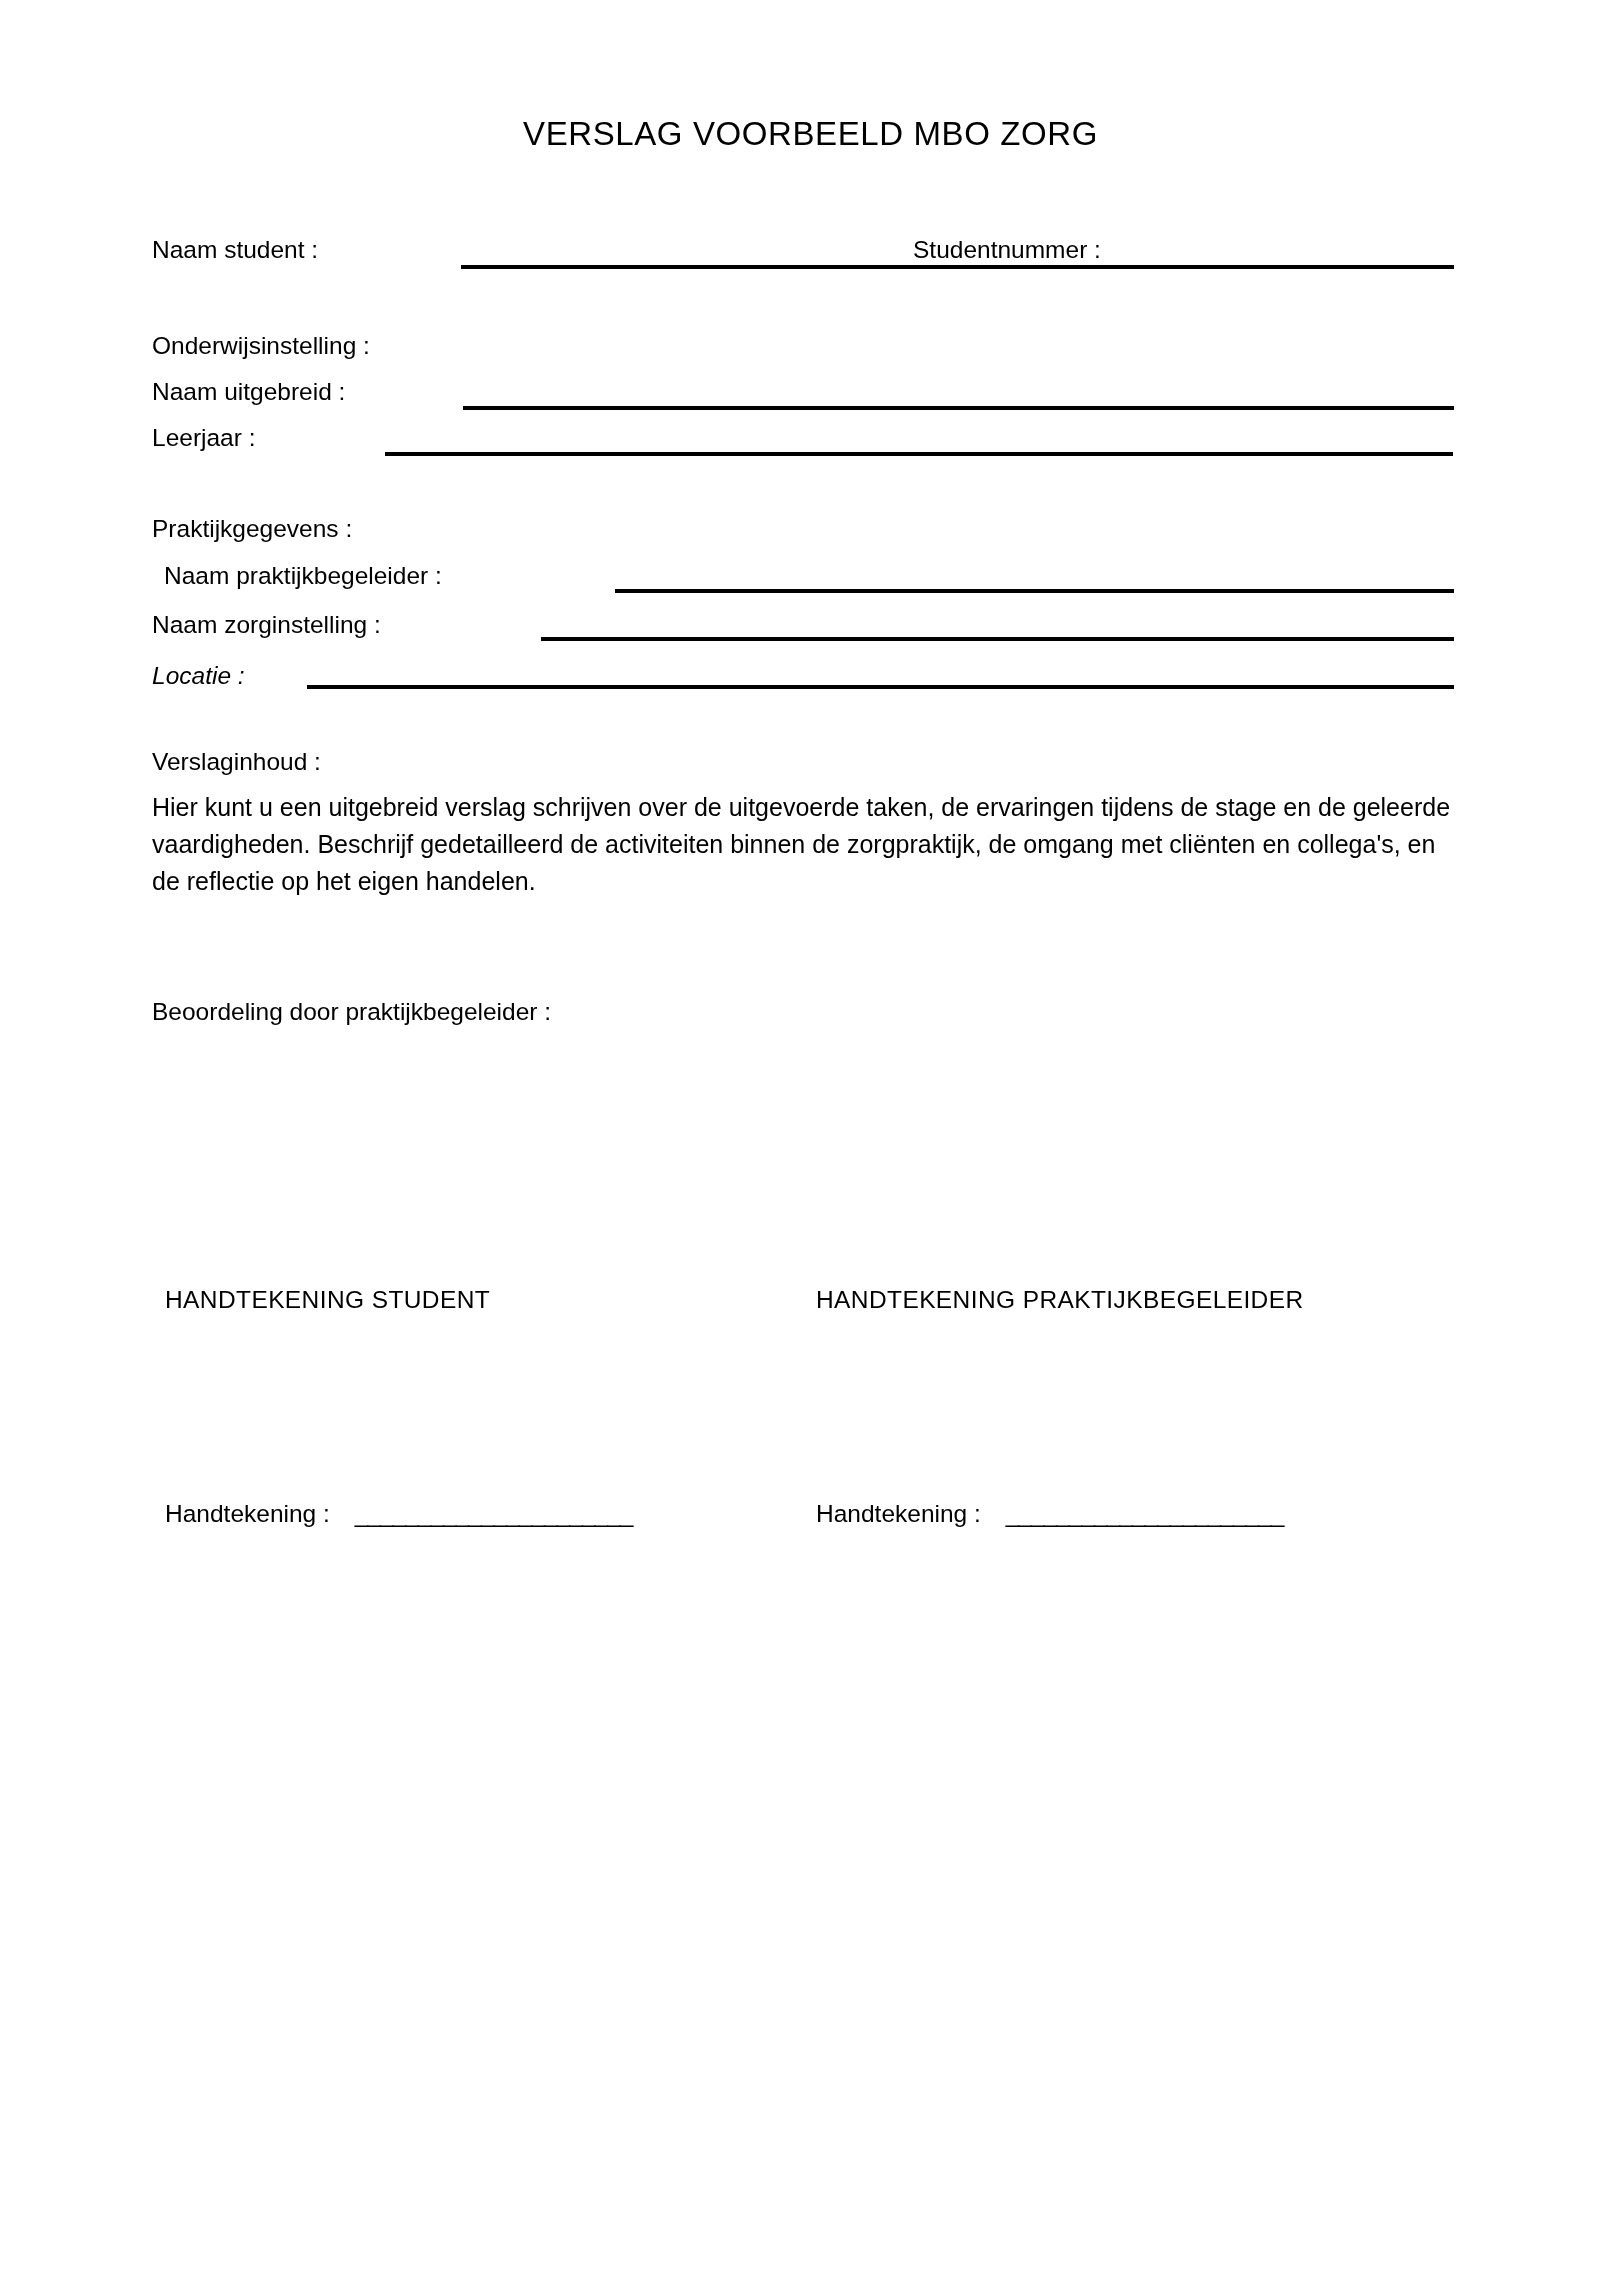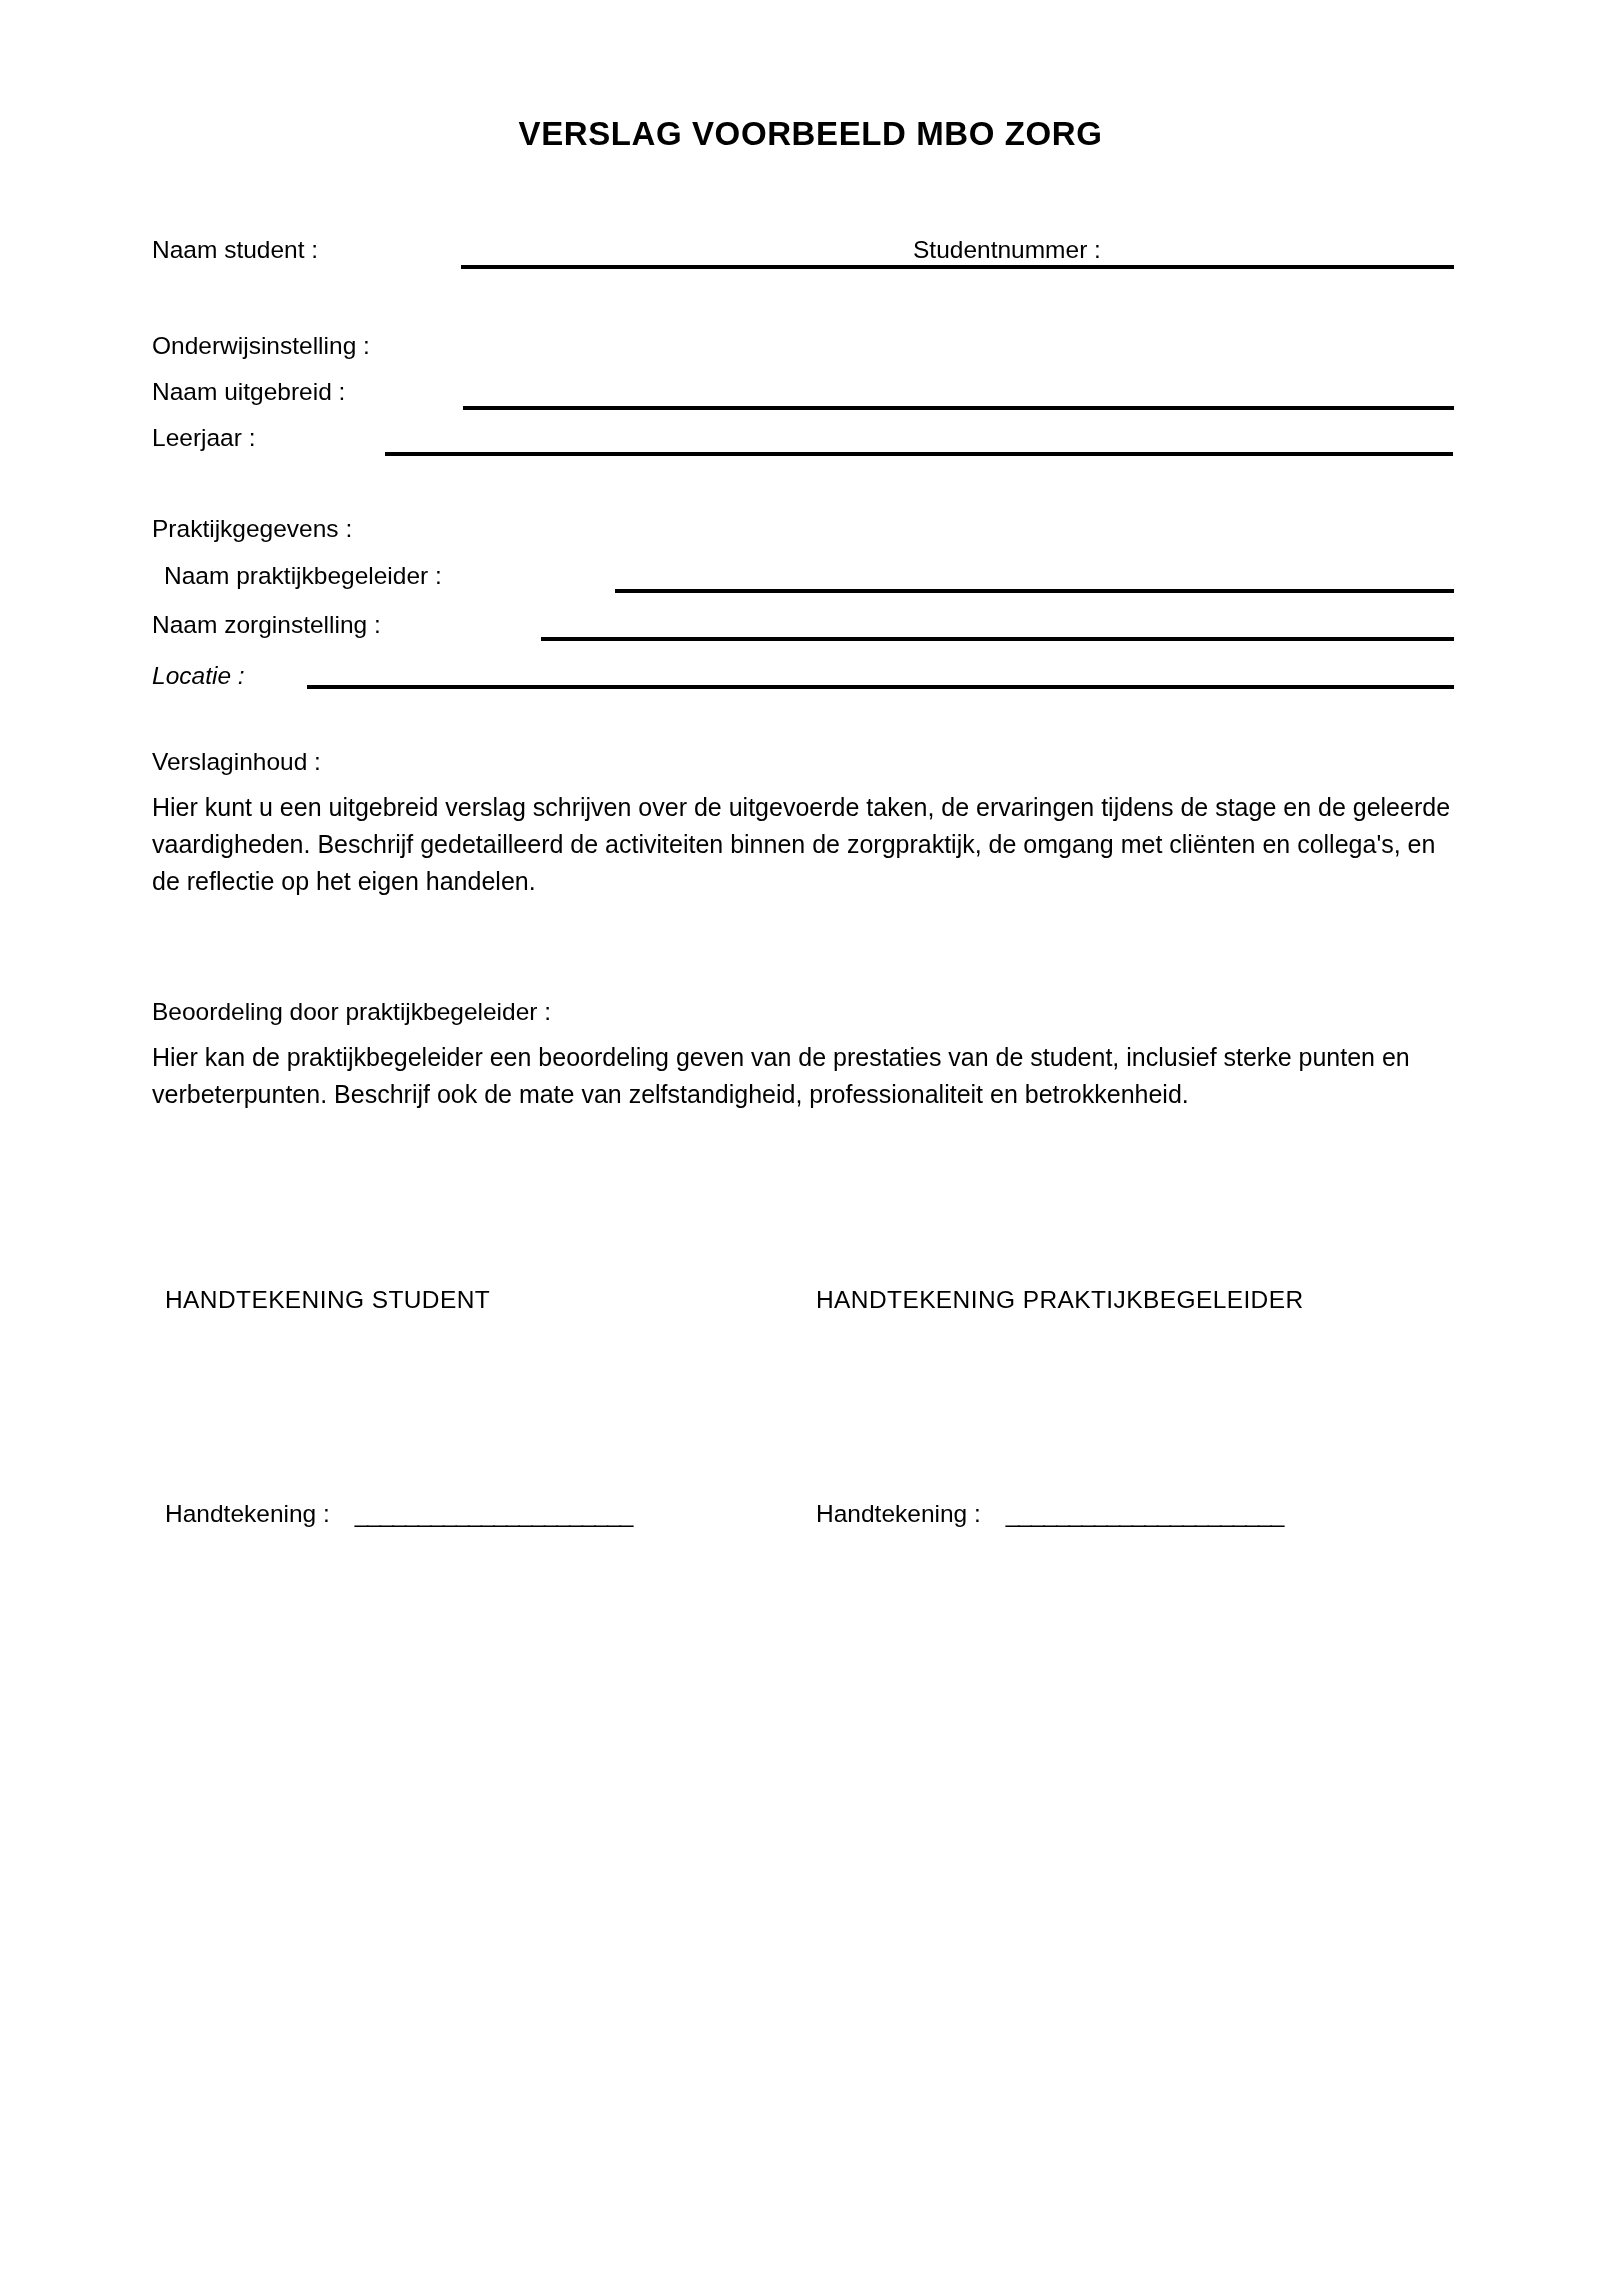--- a/index.html
+++ b/index.html
@@ -23,21 +23,21 @@
   }
 
   
   .doc-title {
     position: absolute;
     left: 0;
     top: 116px;
     width: 1621px;
     text-align: center;
     font-size: 33px;
-    font-weight: 700;
+    font-weight: 400;
     letter-spacing: 0.6px;
     line-height: 1.1;
     white-space: nowrap;
   }
 
   
   .lbl {
     position: absolute;
     font-size: 24.5px;
     font-weight: 400;
@@ -115,21 +115,20 @@
   <div class="lbl" style="left:152px; top:661px;font-style:italic;">Locatie :</div>
 
   <div class="rule" style="left:307px; top:685px; width:1147px;"></div>
 
   <div class="lbl" style="left:152px; top:747px;">Verslaginhoud :</div>
 
   <div class="para" style="left:152px; top:789px; width:1313px;">Hier kunt u een uitgebreid verslag schrijven over de uitgevoerde taken, de ervaringen tijdens de stage en de geleerde vaardigheden. Beschrijf gedetailleerd de activiteiten binnen de zorgpraktijk, de omgang met cliënten en collega's, en de reflectie op het eigen handelen.</div>
 
   <div class="lbl" style="left:152px; top:997px;">Beoordeling door praktijkbegeleider :</div>
 
-  <div class="para" style="left:152px; top:1039px; width:1264px;">Hier kan de praktijkbegeleider een beoordeling geven van de prestaties van de student, inclusief sterke punten en verbeterpunten. Beschrijf ook de mate van zelfstandigheid, professionaliteit en betrokkenheid.</div>
 
   <div class="sig-head" style="left:165px; top:1286px;">HANDTEKENING STUDENT</div>
 
   <div class="sig-head" style="left:816px; top:1286px;">HANDTEKENING PRAKTIJKBEGELEIDER</div>
 
   <div class="sig-line" style="left:165px; top:1500px;">
     <span>Handtekening : </span><span class="sig-underscores">______________________</span>
   </div>
 
   <div class="sig-line" style="left:816px; top:1500px;">

